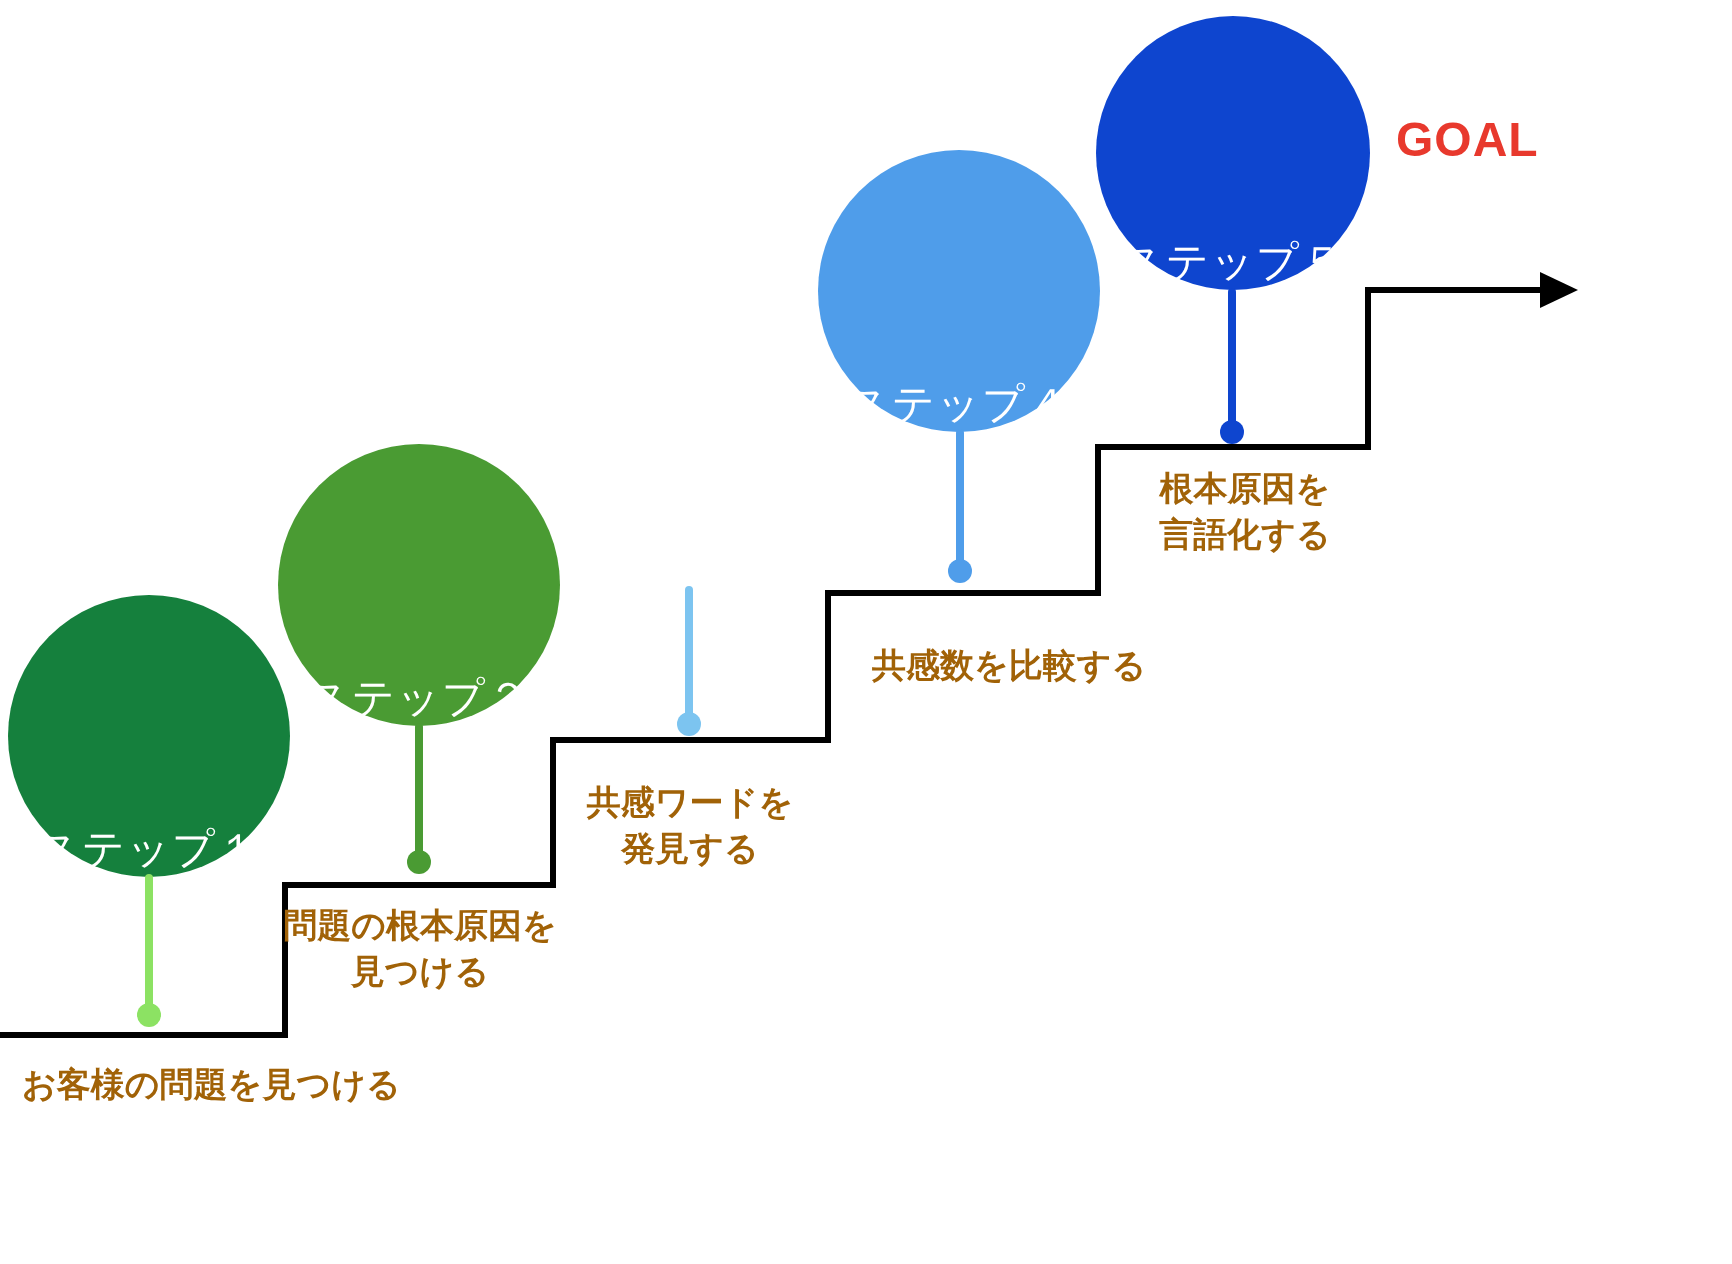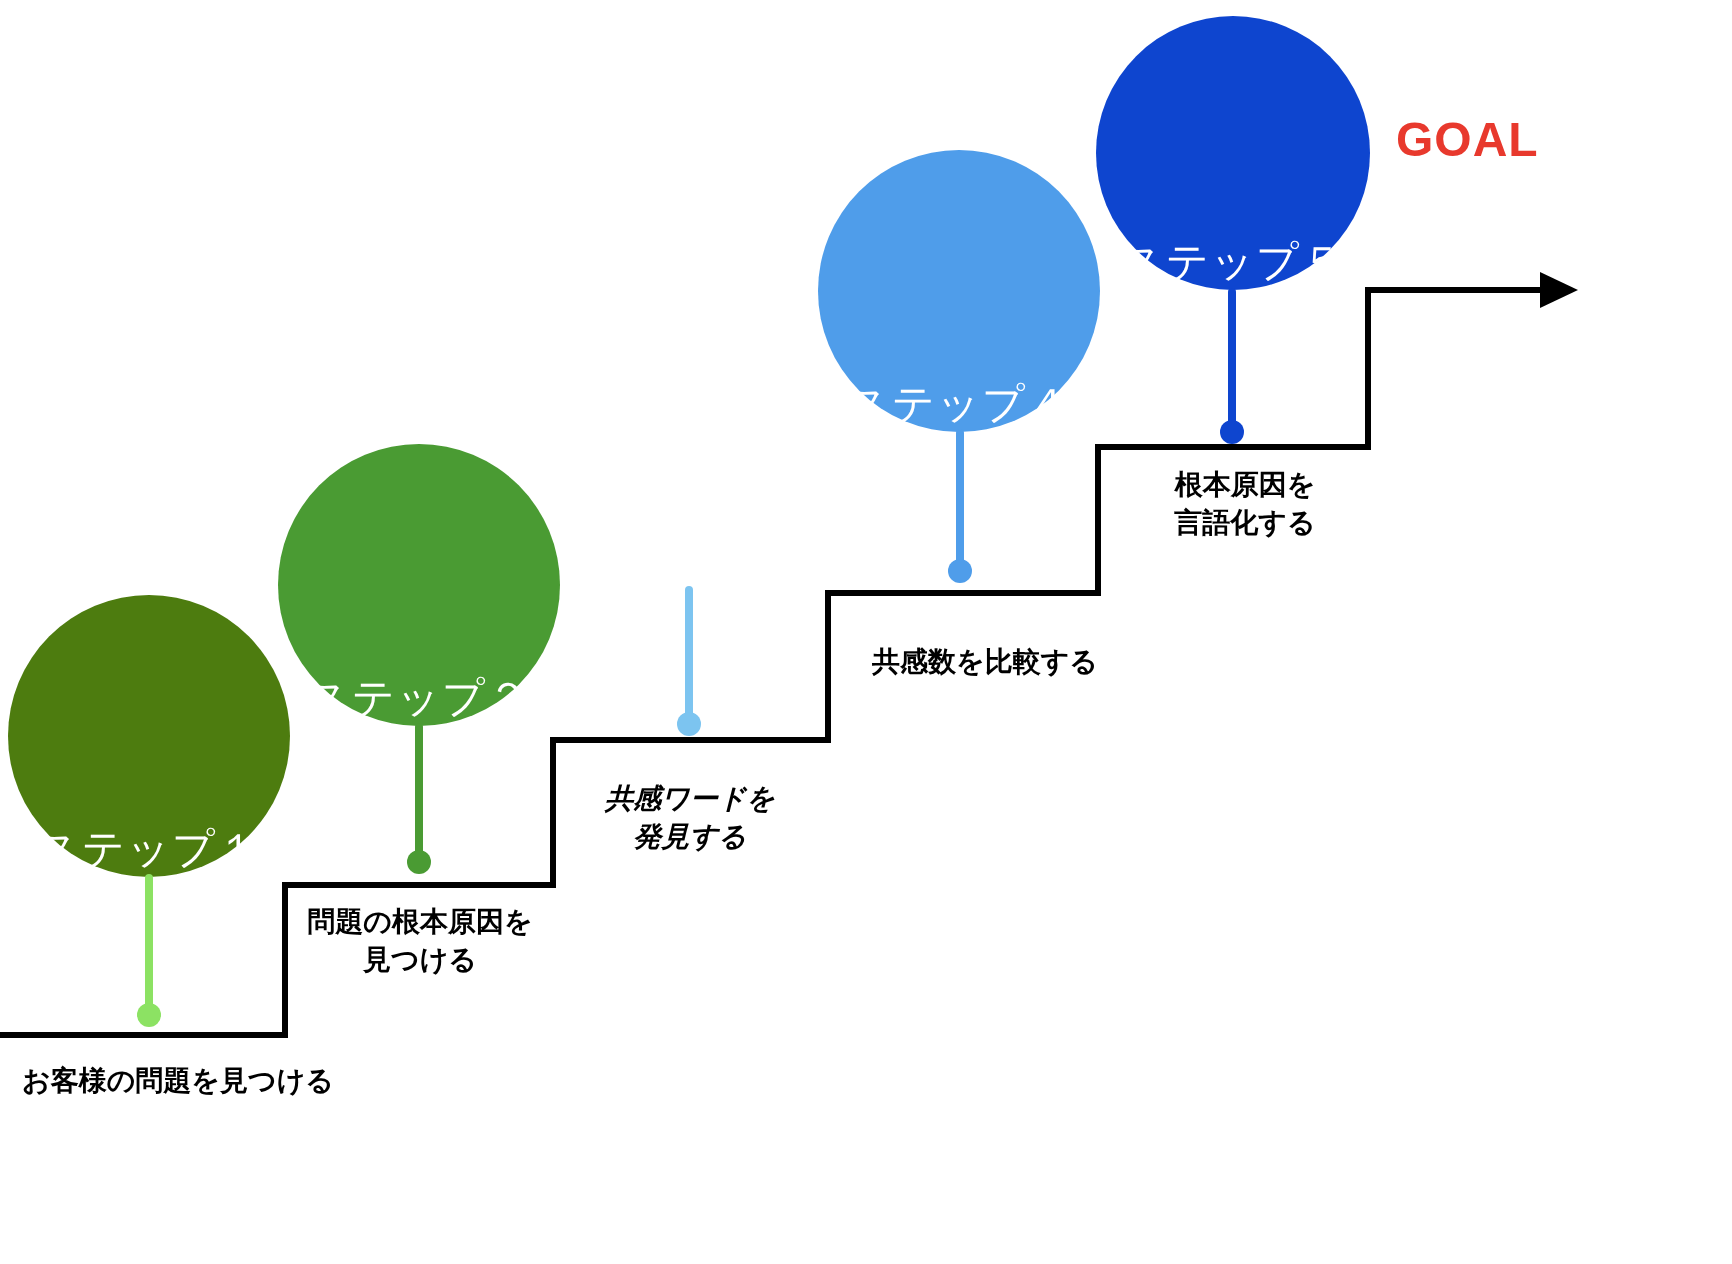--- a/index.html
+++ b/index.html
@@ -40,22 +40,22 @@
   }
   .dot {
     position: absolute;
     width: 24px;
     height: 24px;
     border-radius: 50%;
   }
   .desc {
     position: absolute;
     font-weight: 700;
-    color: #000000;
-    font-size: 28px;
+    color: #a16207;
+    font-size: 34px;
     line-height: 1.35;
     white-space: pre-line;
   }
   .center {
     text-align: center;
   }
   .goal {
     position: absolute;
     left: 1396px;
     top: 112px;
@@ -81,35 +81,35 @@
   
   .d1 { left: 137px;  top: 1003px; }
   .d2 { left: 407px;  top: 850px; }
   .d3 { left: 677px;  top: 712px; }
   .d4 { left: 948px;  top: 559px; }
   .d5 { left: 1220px; top: 420px; }
 
   
   .t1 { left: 22px;   top: 1062px; }
   .t2 { left: 270px;  top: 903px; width: 300px; }
-  .t3 { left: 540px;  top: 780px; width: 300px; font-style: italic; }
+  .t3 { left: 540px;  top: 780px; width: 300px; }
   .t4 { left: 872px;  top: 643px; }
   .t5 { left: 1095px; top: 466px; width: 300px; }
 </style>
 </head>
 <body>
 
 <div class="canvas">
 
   <svg class="stairs" width="1732" height="1264" viewBox="0 0 1732 1264">
     <path d="M0 1035 H285 V885 H553 V740 H828 V593 H1098 V447 H1368 V290 H1540" fill="none" stroke="#000000" stroke-width="6" style="stroke: rgb(0, 0, 0);"></path>
     <polygon points="1540,272 1540,308 1578,290" fill="#000000" style="fill: rgb(0, 0, 0);"></polygon>
   </svg>
 
-  <div class="circle c1" style="background-color: #4d7c0f;">
+  <div class="circle c1" style="background-color: #15803d;">
     <span class="step-label">ステップ１</span>
   </div>
   <div class="stem s1" style="background-color: rgb(140, 226, 99);"></div>
   <div class="dot d1" style="background-color: rgb(140, 226, 99);"></div>
   <div class="desc t1">お客様の問題を見つける</div>
 
   <div class="circle c2" style="background-color: rgb(74, 155, 51);">
     <span class="step-label">ステップ２</span>
   </div>
   <div class="stem s2" style="background-color: rgb(74, 155, 51);"></div>

